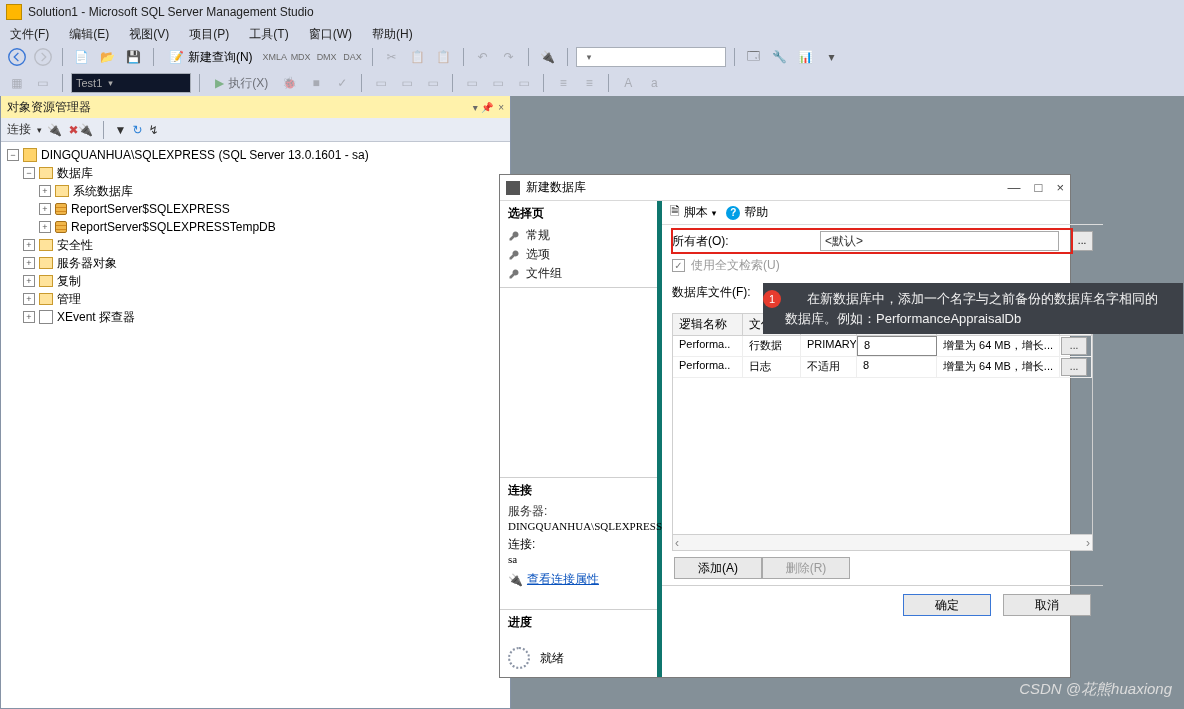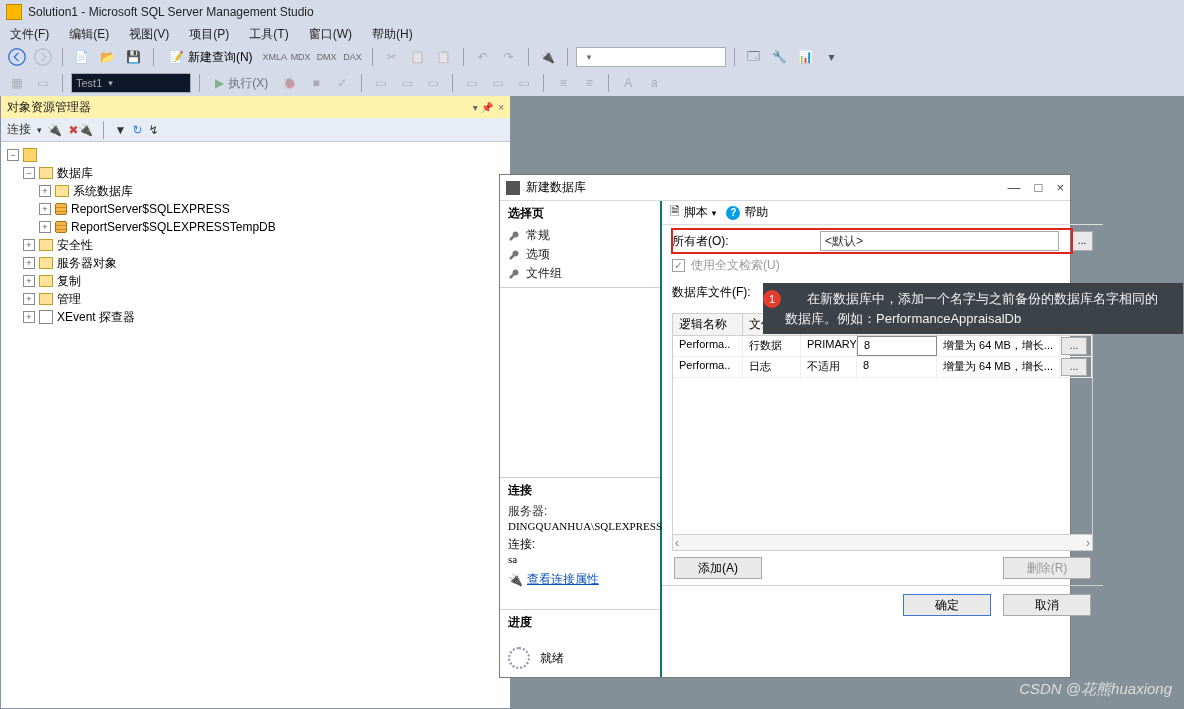--- a/index.html
+++ b/index.html
@@ -29,21 +29,21 @@
 .dbcyl{width:12px;height:12px;border-radius:2px;background:repeating-linear-gradient(#f0b64a,#f0b64a 3px,#d48a1e 3px,#d48a1e 4px);border:1px solid #a67018}
 .srvico{width:14px;height:14px;background:#ffd46b;border:1px solid #c79a2e}
 .emptyarea{flex:1;background:#849098}
 
 
 .dlg{position:absolute;left:499px;top:174px;width:572px;height:504px;background:#fff;border:1px solid #7a7a7a;display:flex;flex-direction:column;z-index:5}
 .dlg-title{height:26px;background:#fff;border-bottom:1px solid #d9d9d9;display:flex;align-items:center;justify-content:space-between;padding:0 6px}
 .dlg-title .caps{display:flex;gap:14px;color:#444;font-size:13px}
 .dlg-title .caps span{cursor:default}
 .dlg-body{flex:1;display:flex}
-.dlg-left{width:162px;border-right:2px solid #0f766e;display:flex;flex-direction:column}
+.dlg-left{width:162px;border-right:5px solid #0f766e;display:flex;flex-direction:column}
 .sect{padding:4px 8px}
 .sect h4{margin:0 0 4px 0;font-weight:bold;font-size:12px}
 .pick{display:flex;align-items:center;gap:6px;padding:1px 0;color:#222}
 .wrench{width:12px;height:12px;display:inline-block}
 .wrench svg{width:12px;height:12px}
 .spacer{flex:1}
 .linkrow{height:18px;border-bottom:1px solid #cfcfcf}
 .link{color:#0a53be;text-decoration:underline;cursor:pointer}
 .progrow{display:flex;align-items:center;gap:10px;padding:8px}
 .spinner{width:22px;height:22px;border:2px dotted #8b94a5;border-radius:50%}
@@ -59,21 +59,21 @@
 .chkrow{display:flex;align-items:center;gap:6px;color:#9a9a9a}
 .chk{width:13px;height:13px;border:1px solid #a0a0a0;display:inline-flex;align-items:center;justify-content:center;color:#7a7a7a;font-size:10px}
 .grid{border:1px solid #cfcfcf;margin:6px 10px 0 10px;height:238px;display:flex;flex-direction:column;font-size:12px}
 .ghead{display:flex;background:#f3f3f3;border-bottom:1px solid #d0d0d0}
 .gh{padding:2px 6px;border-right:1px solid #d0d0d0;white-space:nowrap;overflow:hidden}
 .gbody{flex:1;font-family:Consolas,monospace;font-size:11px;overflow:hidden}
 .grw{display:flex;border-bottom:1px solid #eee}
 .gc{padding:2px 6px;border-right:1px solid #eee;white-space:nowrap;overflow:hidden}
 .ellips{width:26px;height:18px;border:1px solid #a9a9a9;background:#e9e9e9;text-align:center;font-size:10px;line-height:16px;color:#333}
 .scrollb{height:16px;border-top:1px solid #cfcfcf;display:flex;align-items:center;justify-content:space-between;padding:0 2px;background:#f5f5f5;color:#888}
-.brow{display:flex;gap:0;justify-content:space-between;padding:6px 12px}
+.brow{display:flex;gap:0;justify-content:flex-start;padding:6px 12px}
 .btn{height:22px;min-width:88px;border:1px solid #a9a9a9;background:#e9e9e9;display:inline-flex;align-items:center;justify-content:center}
 .btn.dis{color:#9a9a9a}
 .foot{border-top:1px solid #cfcfcf;padding:8px 12px;display:flex;justify-content:flex-end;gap:12px}
 .btn.default{border:1px solid #3a77d6}
 
 .redbox{position:absolute;border:2px solid #e2231a;pointer-events:none;z-index:7}
 .callout{position:absolute;left:763px;top:283px;width:420px;background:#3d4148;color:#f1f1f1;padding:6px 22px;font-size:13px;line-height:1.5;z-index:8}
 .badge{position:absolute;left:763px;top:290px;width:18px;height:18px;border-radius:50%;background:#e63c2e;color:#fff;display:flex;align-items:center;justify-content:center;font-size:11px;z-index:9}
 .watermark{position:absolute;right:12px;bottom:10px;color:#dcdcdc;font-size:15px;font-style:italic;z-index:10}
 svg{display:block}
@@ -193,20 +193,21 @@
       <span style="color:#c44">✖🔌</span>
       <span class="sep"></span>
       <span>▼</span>
       <span style="color:#2a7fd6">↻</span>
       <span>↯</span>
     </div>
     <div class="tree">
       <div class="node">
           <span class="tw">−</span>
           <span class="srvico"></span>
+          <span>DINGQUANHUA\SQLEXPRESS (SQL Server 13.0.1601 - sa)</span>
         </div>
       <div class="node" style="padding-left:16px">
           <span class="tw">−</span>
           <span class="folder"></span>
           <span>数据库</span>
         </div>
       <div class="node" style="padding-left:32px">
           <span class="tw">+</span>
           <span class="folder"></span>
           <span>系统数据库</span>

